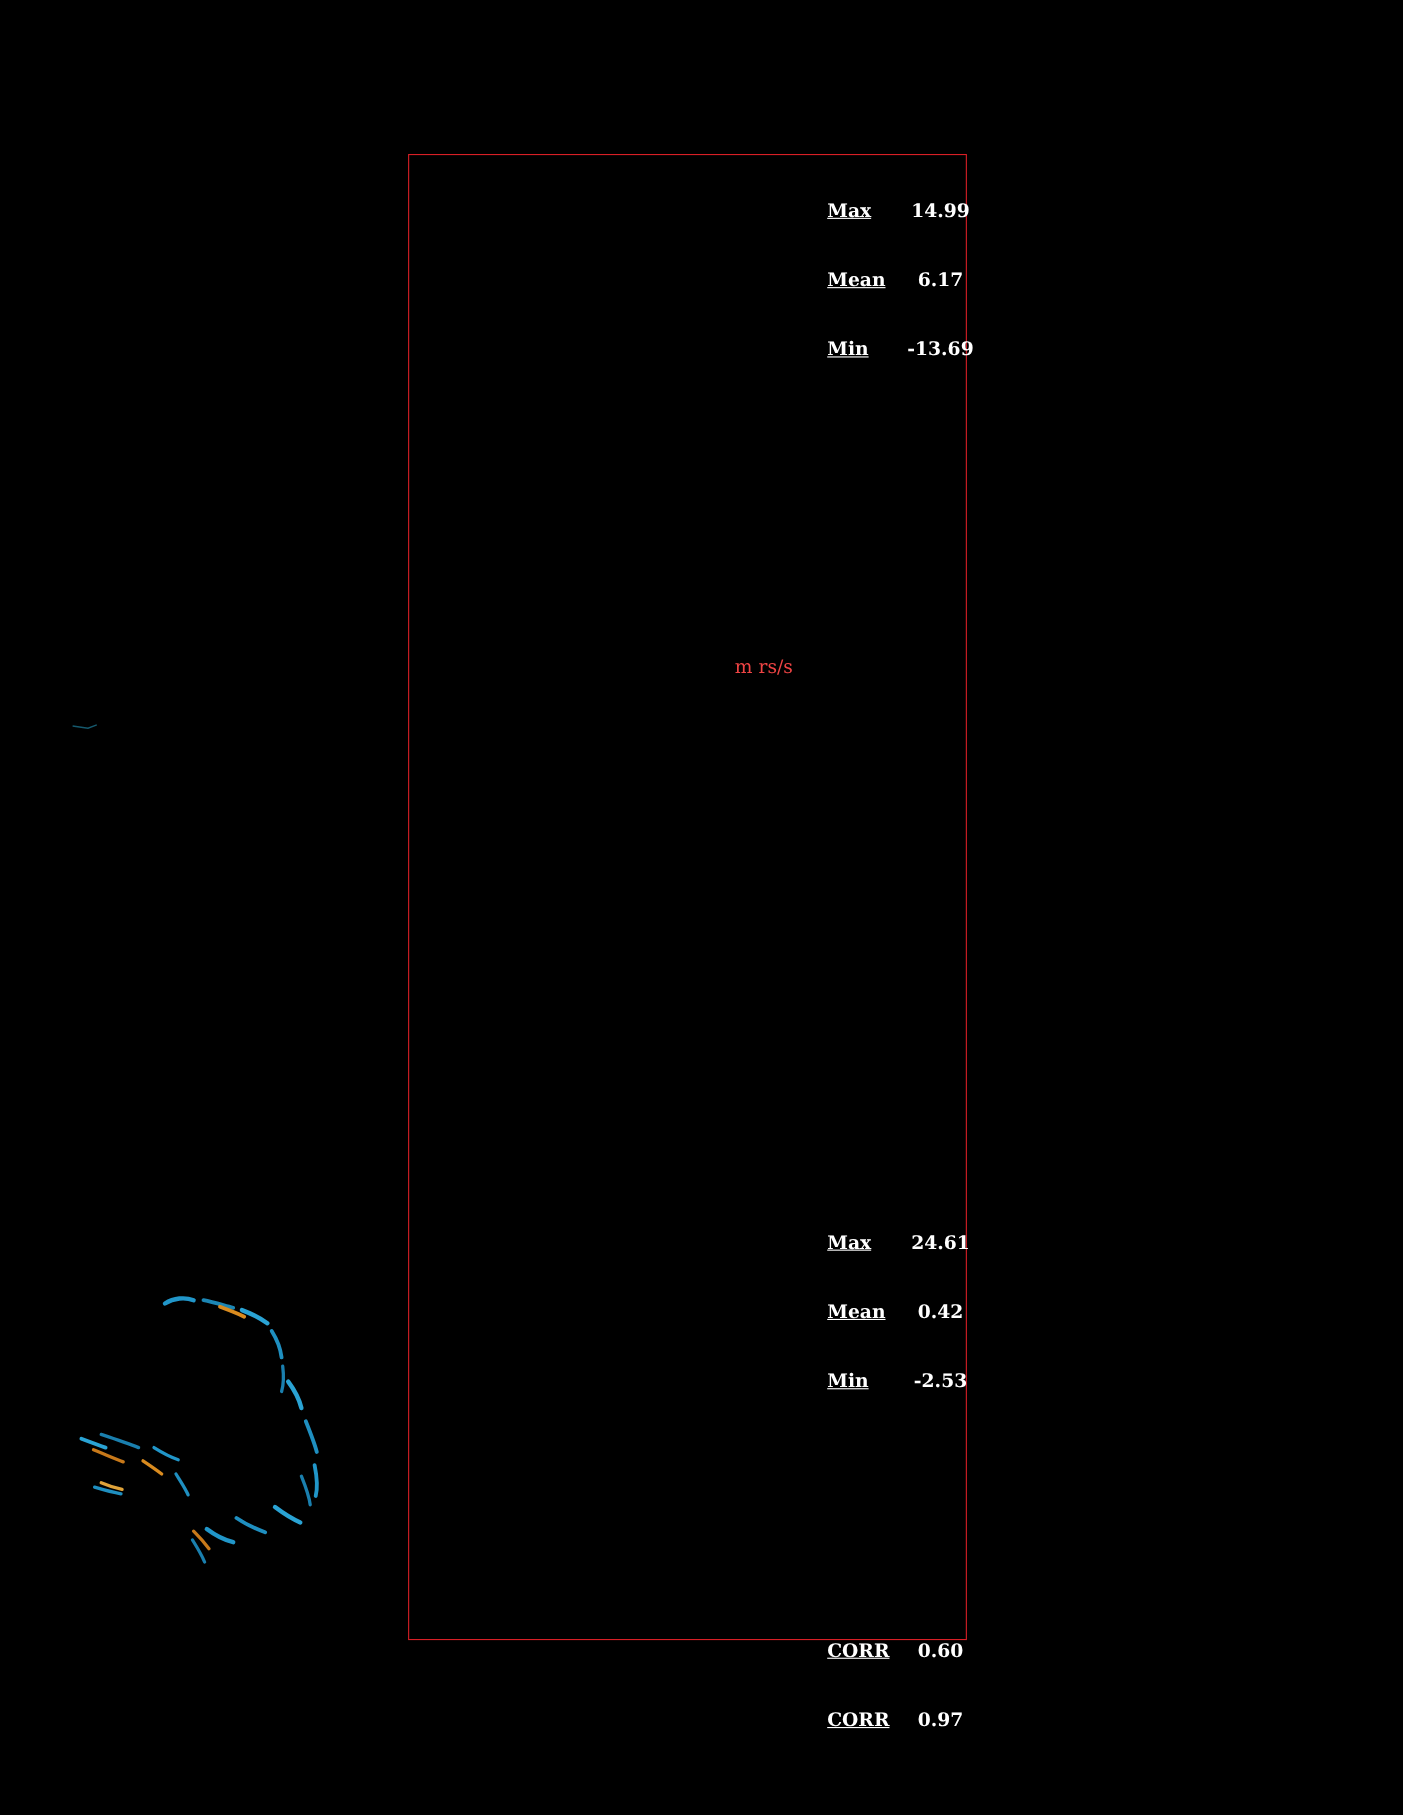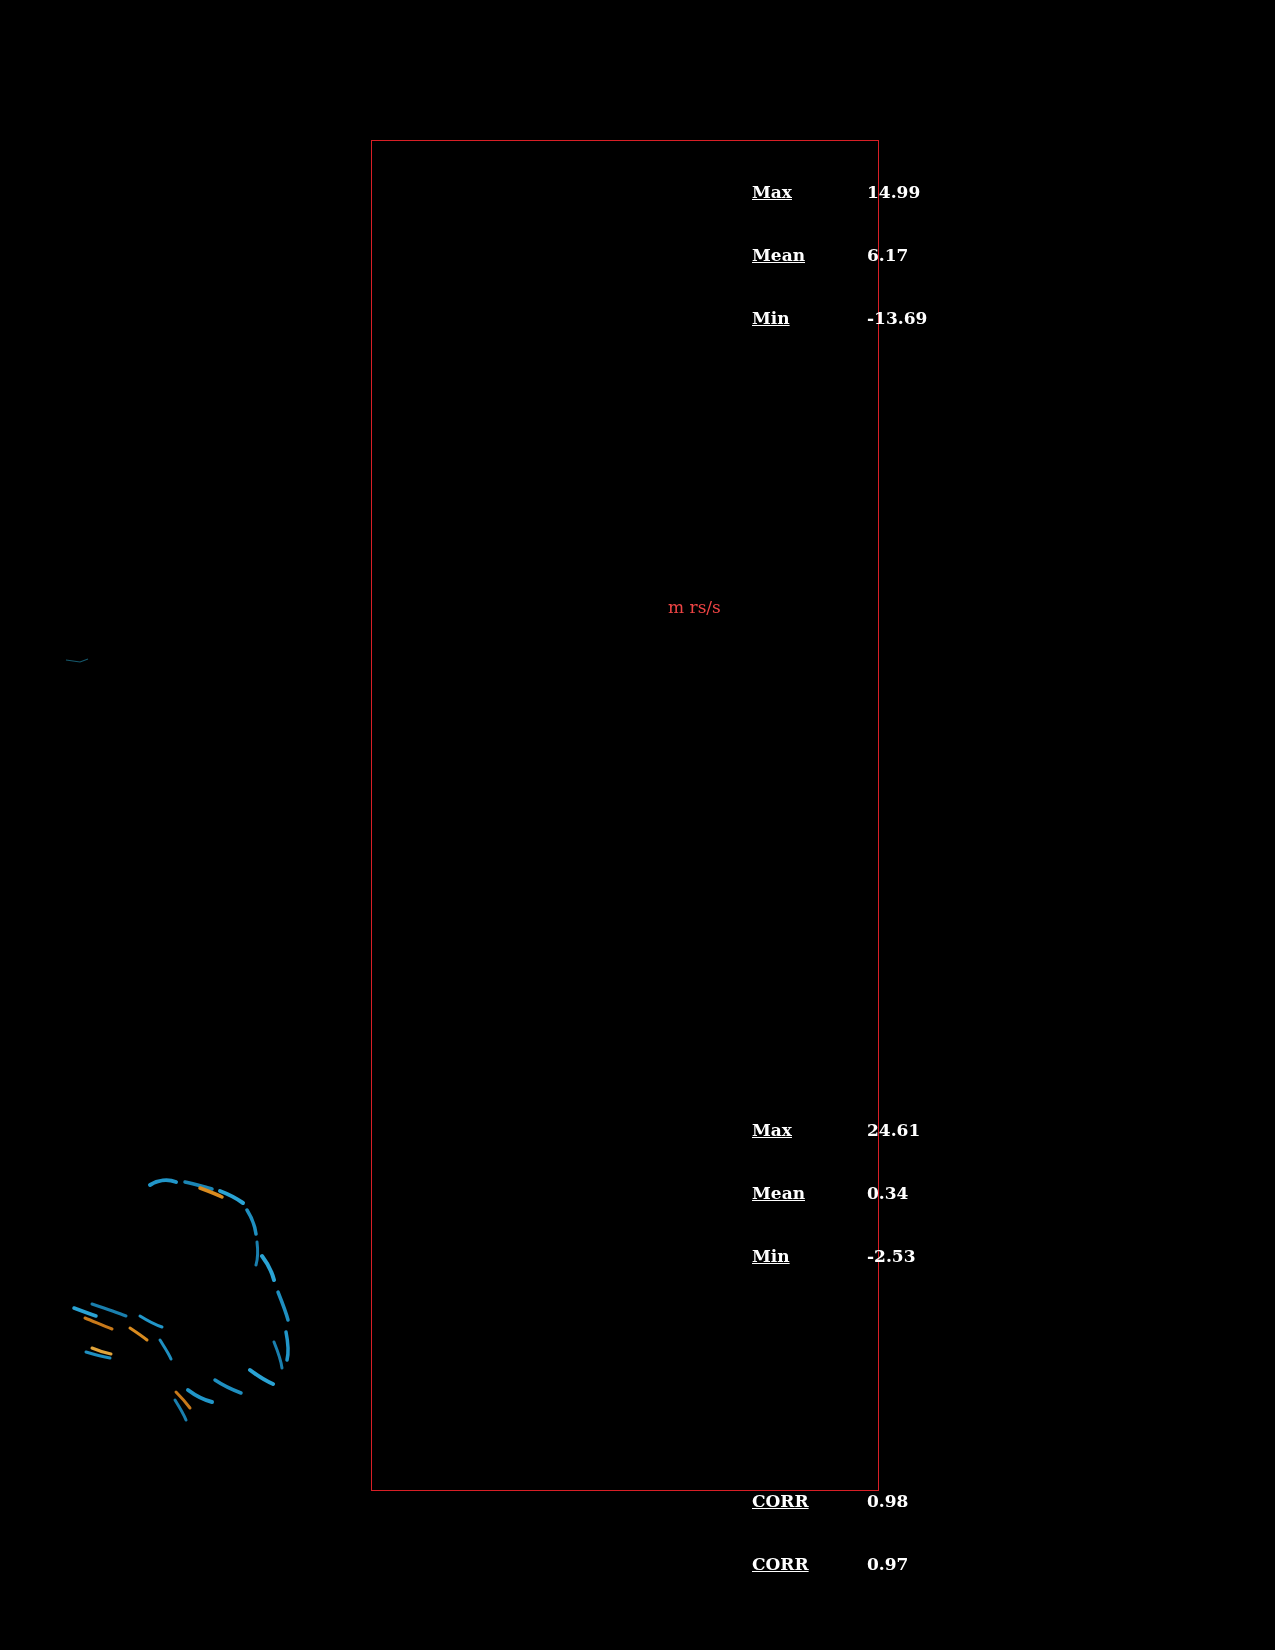--- a/index.html
+++ b/index.html
@@ -61,22 +61,21 @@
     height: 21px;
   }
   .stats .lbl {
     display: inline-block;
     width: 70px;
     text-decoration: underline;
   }
   .stats .val {
     display: inline-block;
     width: 66px;
-    text-align: left;
-    margin-left: 45px;
+    text-align: center;
   }
   .units {
     position: absolute;
     font-family: "DejaVu Serif", serif;
     font-size: 17px;
     color: #ef4444;
     white-space: pre;
   }
   
   .coast {
@@ -144,22 +143,22 @@
           <path d="M130 268 C136 272 142 276 147 280" stroke="#d98b1f" stroke-width="3"></path>
           <path d="M92 288 C99 291 106 293 111 294" stroke="#e0a33a" stroke-width="3"></path>
           <path d="M176 332 C182 338 187 344 190 348" stroke="#c8791a" stroke-width="3"></path>
         </g>
       </svg>
     </div>
   </div>
 
   <div class="stats" style="left:752px;top:1078px;">
     <span class="row"><span class="lbl">Max</span><span class="val">24.61</span></span>
-    <span class="row"><span class="lbl">Mean</span><span class="val">0.34</span></span>
+    <span class="row"><span class="lbl">Mean</span><span class="val">0.42</span></span>
     <span class="row"><span class="lbl">Min</span><span class="val">-2.53</span></span>
   </div>
 
   <div class="stats" style="left:752px;top:1449px;">
-    <span class="row"><span class="lbl">CORR</span><span class="val">0.98</span></span>
+    <span class="row"><span class="lbl">CORR</span><span class="val">0.60</span></span>
     <span class="row"><span class="lbl">CORR</span><span class="val">0.97</span></span>
   </div>
 
 </div>
 
 </body></html>

